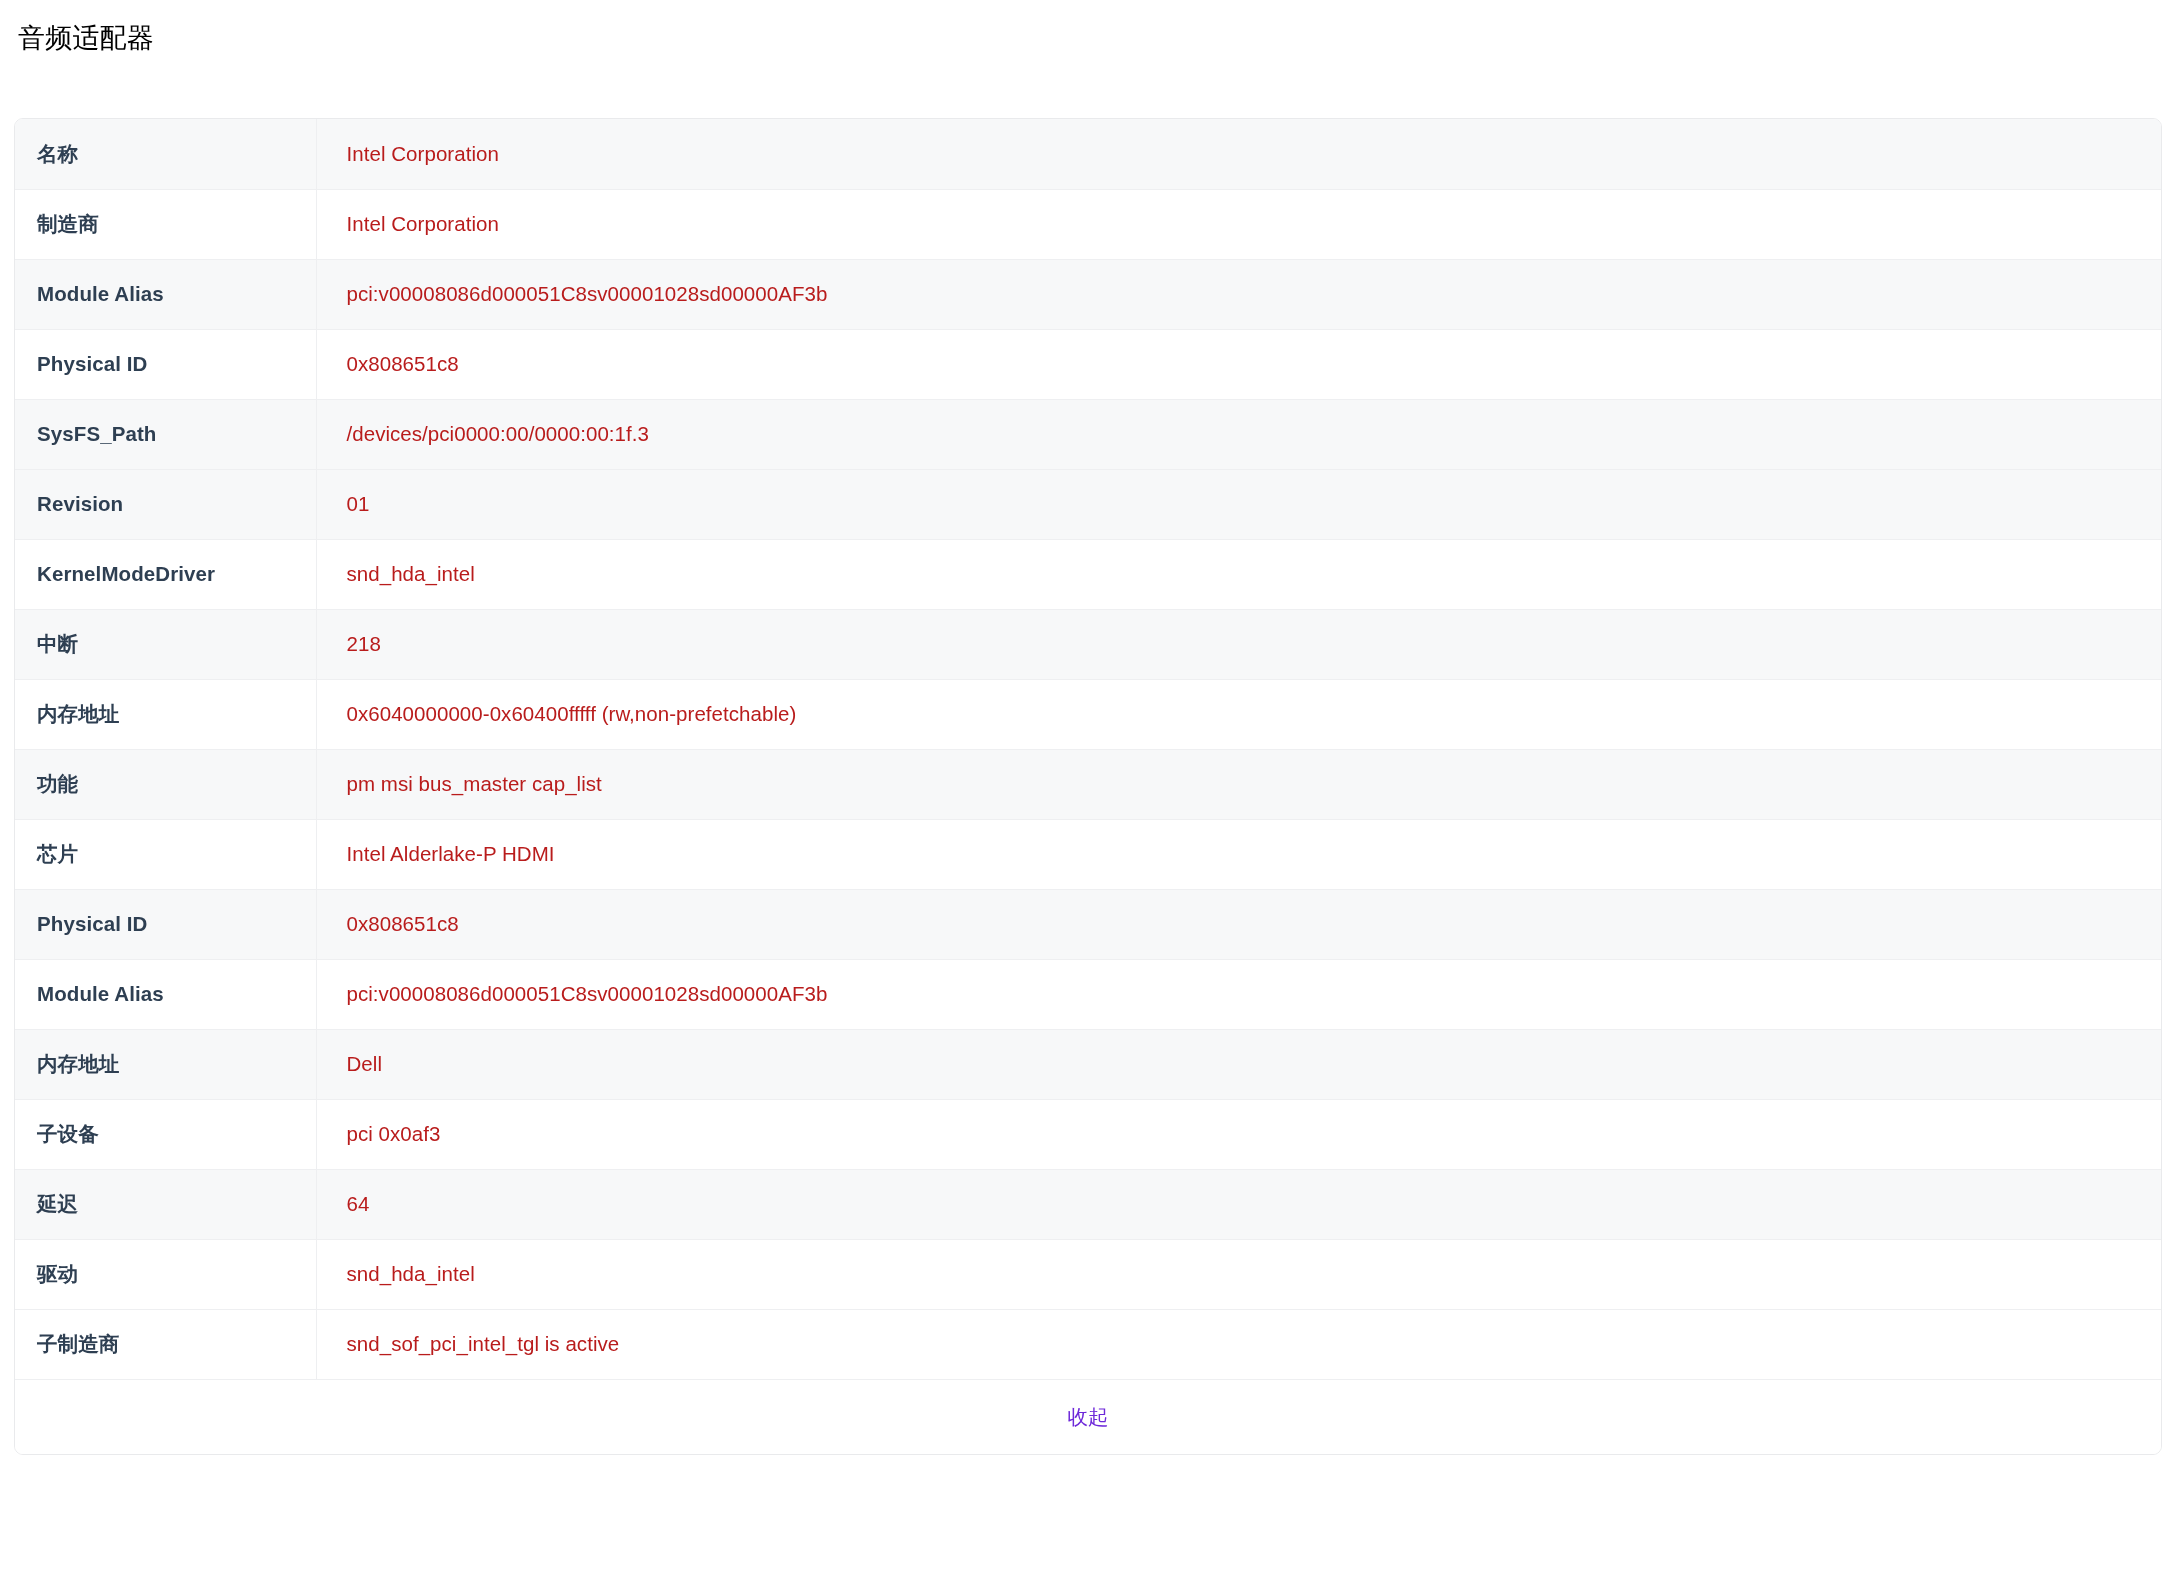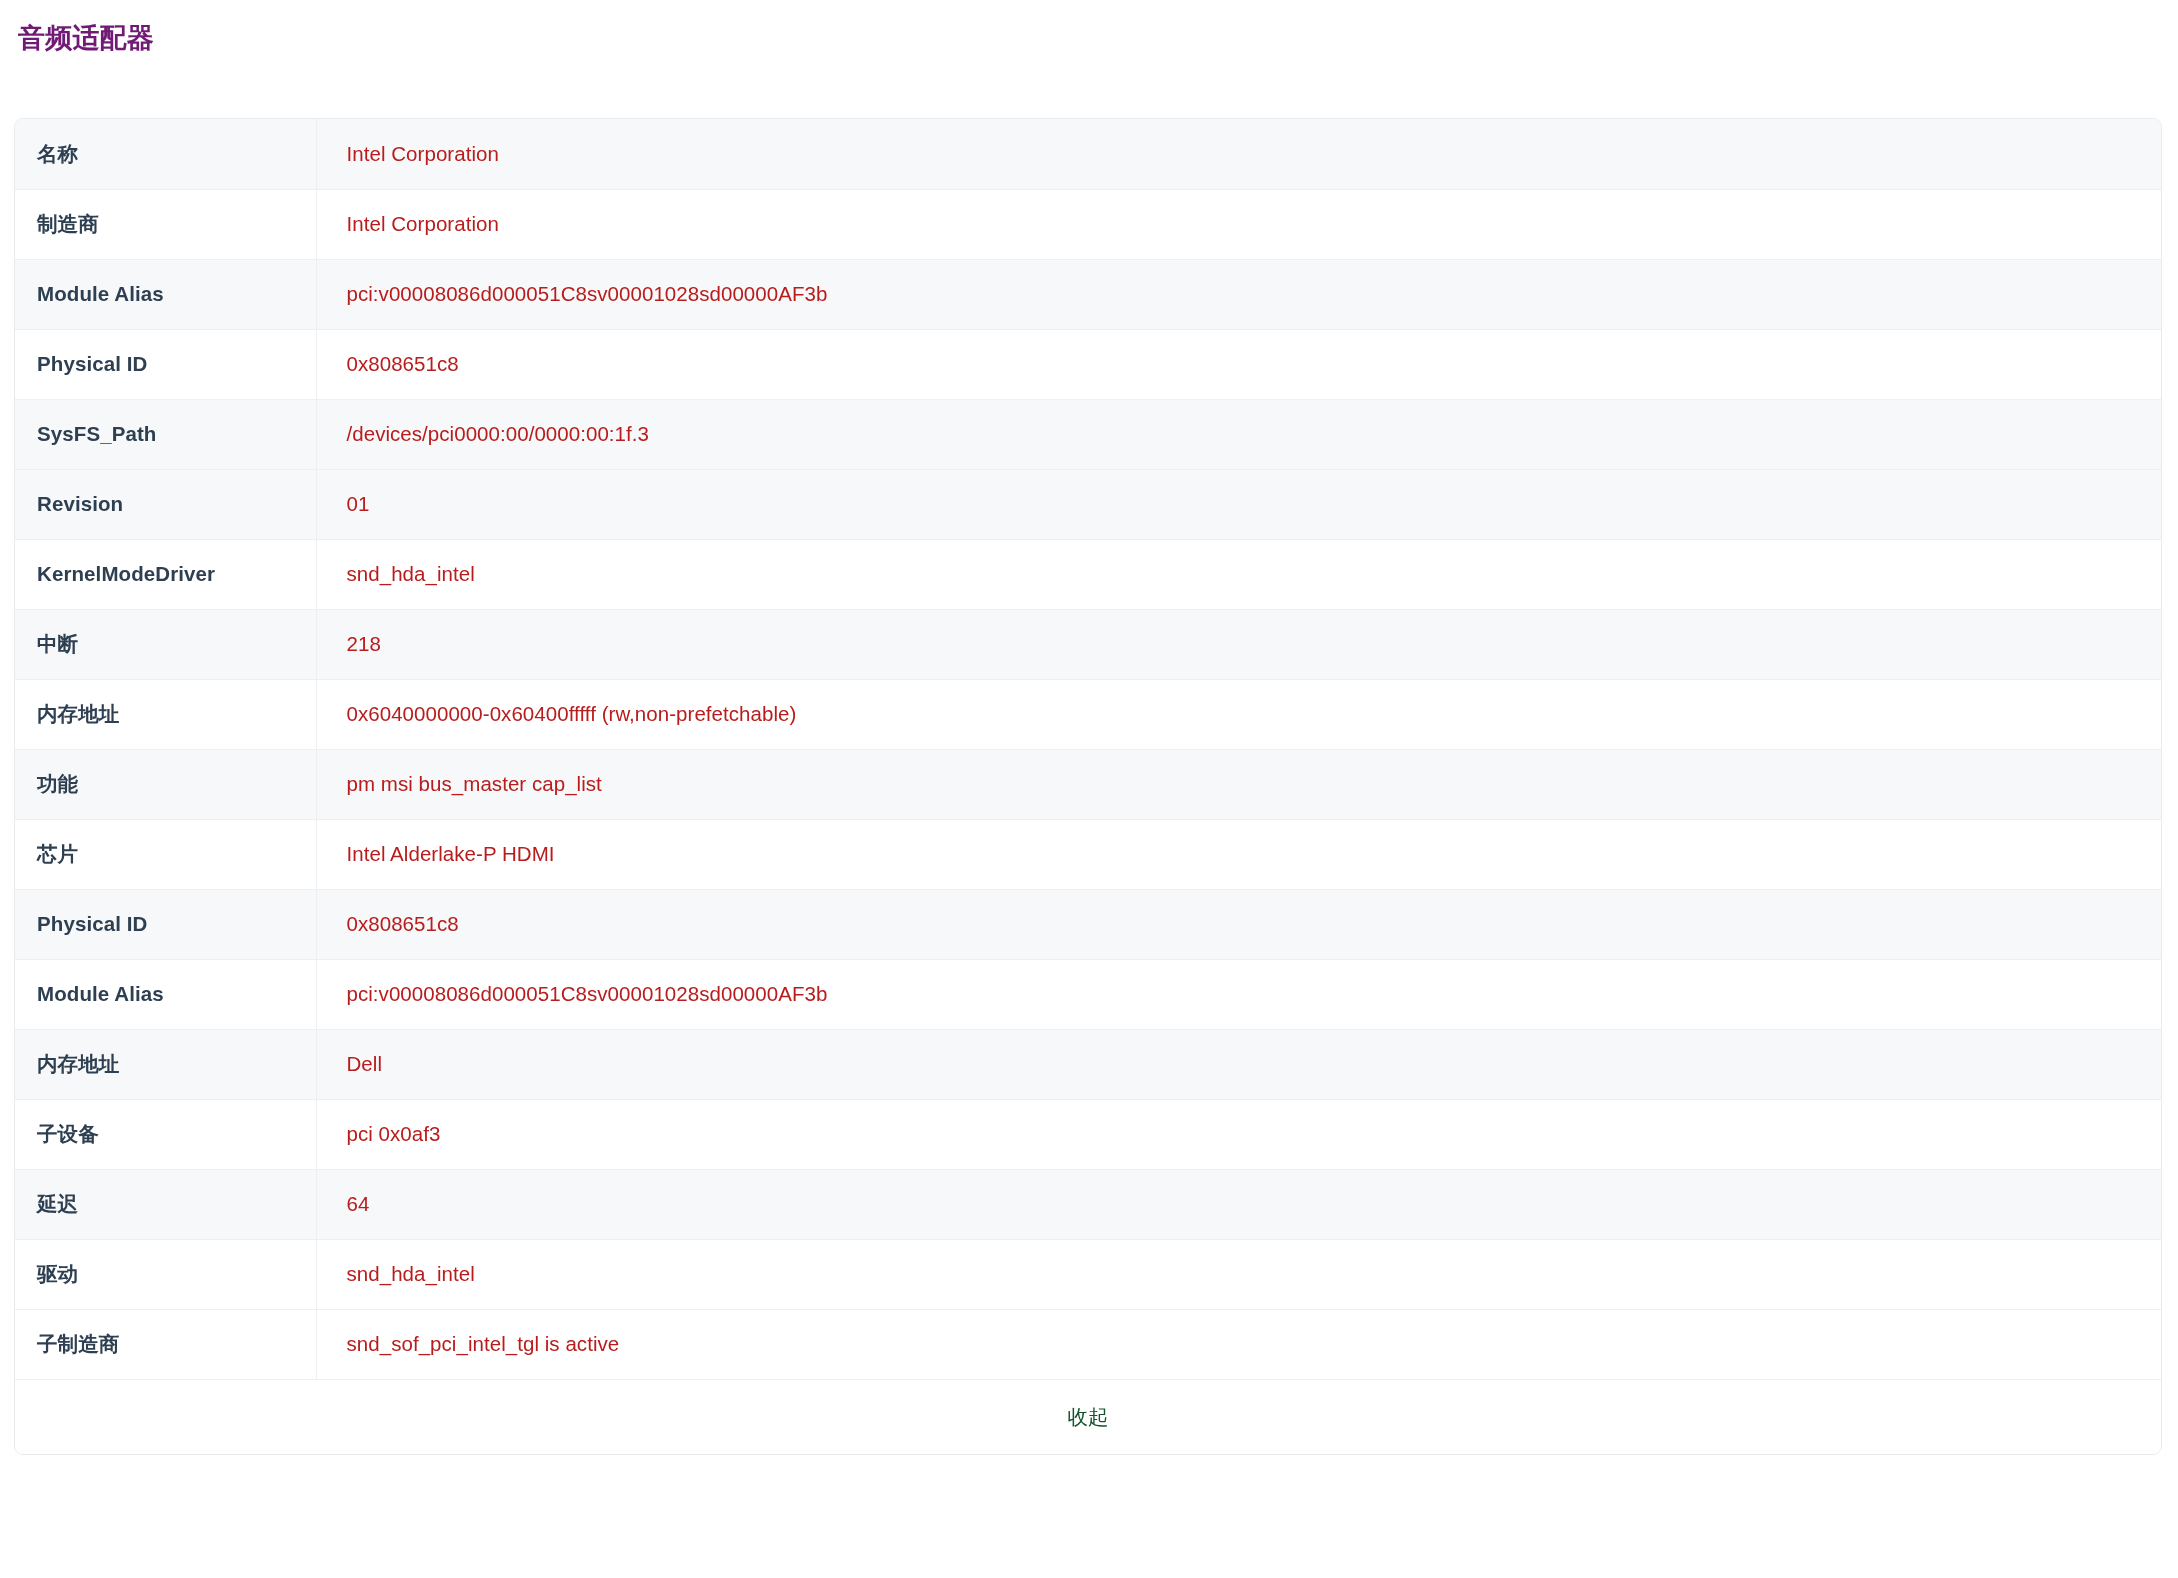--- a/index.html
+++ b/index.html
@@ -22,22 +22,22 @@
     width: 2178px;
     height: 1578px;
     padding: 0;
   }
 
   .page-title {
     position: absolute;
     left: 18px;
     top: 18px;
     font-size: 27px;
-    font-weight: bold;
-    color: #701a75;
+    font-weight: normal;
+    color: #000000;
     letter-spacing: 0.2px;
     line-height: 40px;
     white-space: nowrap;
   }
 
   .info-card {
     position: absolute;
     left: 14px;
     top: 118px;
     width: 2148px;
@@ -96,21 +96,21 @@
     padding: 0;
     background: #ffffff;
     border-bottom: none;
     text-align: center;
     vertical-align: middle;
   }
 
   .collapse-link {
     display: inline-block;
     font-size: 20.5px;
-    color: #14532d;
+    color: #6d28d9;
     text-decoration: none;
     cursor: pointer;
     line-height: 74px;
     padding: 0 6px;
   }
 </style>
 </head>
 <body>
 
 <div class="page">

